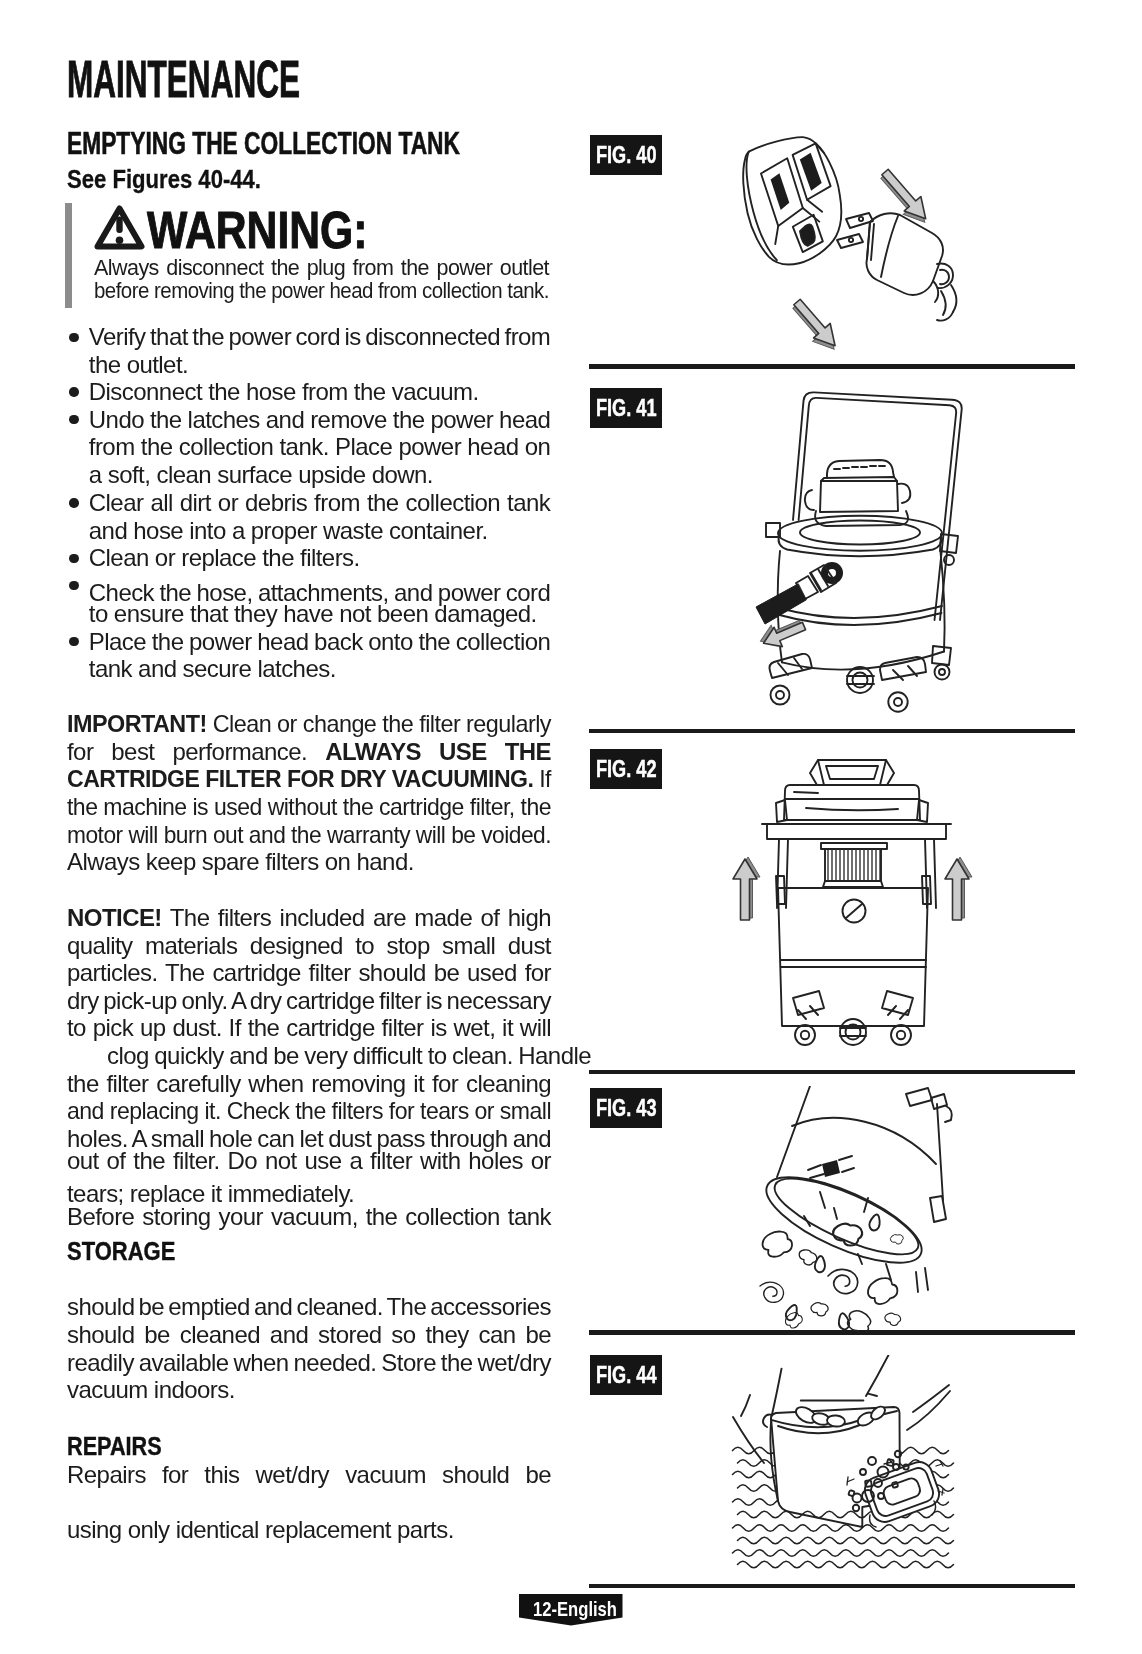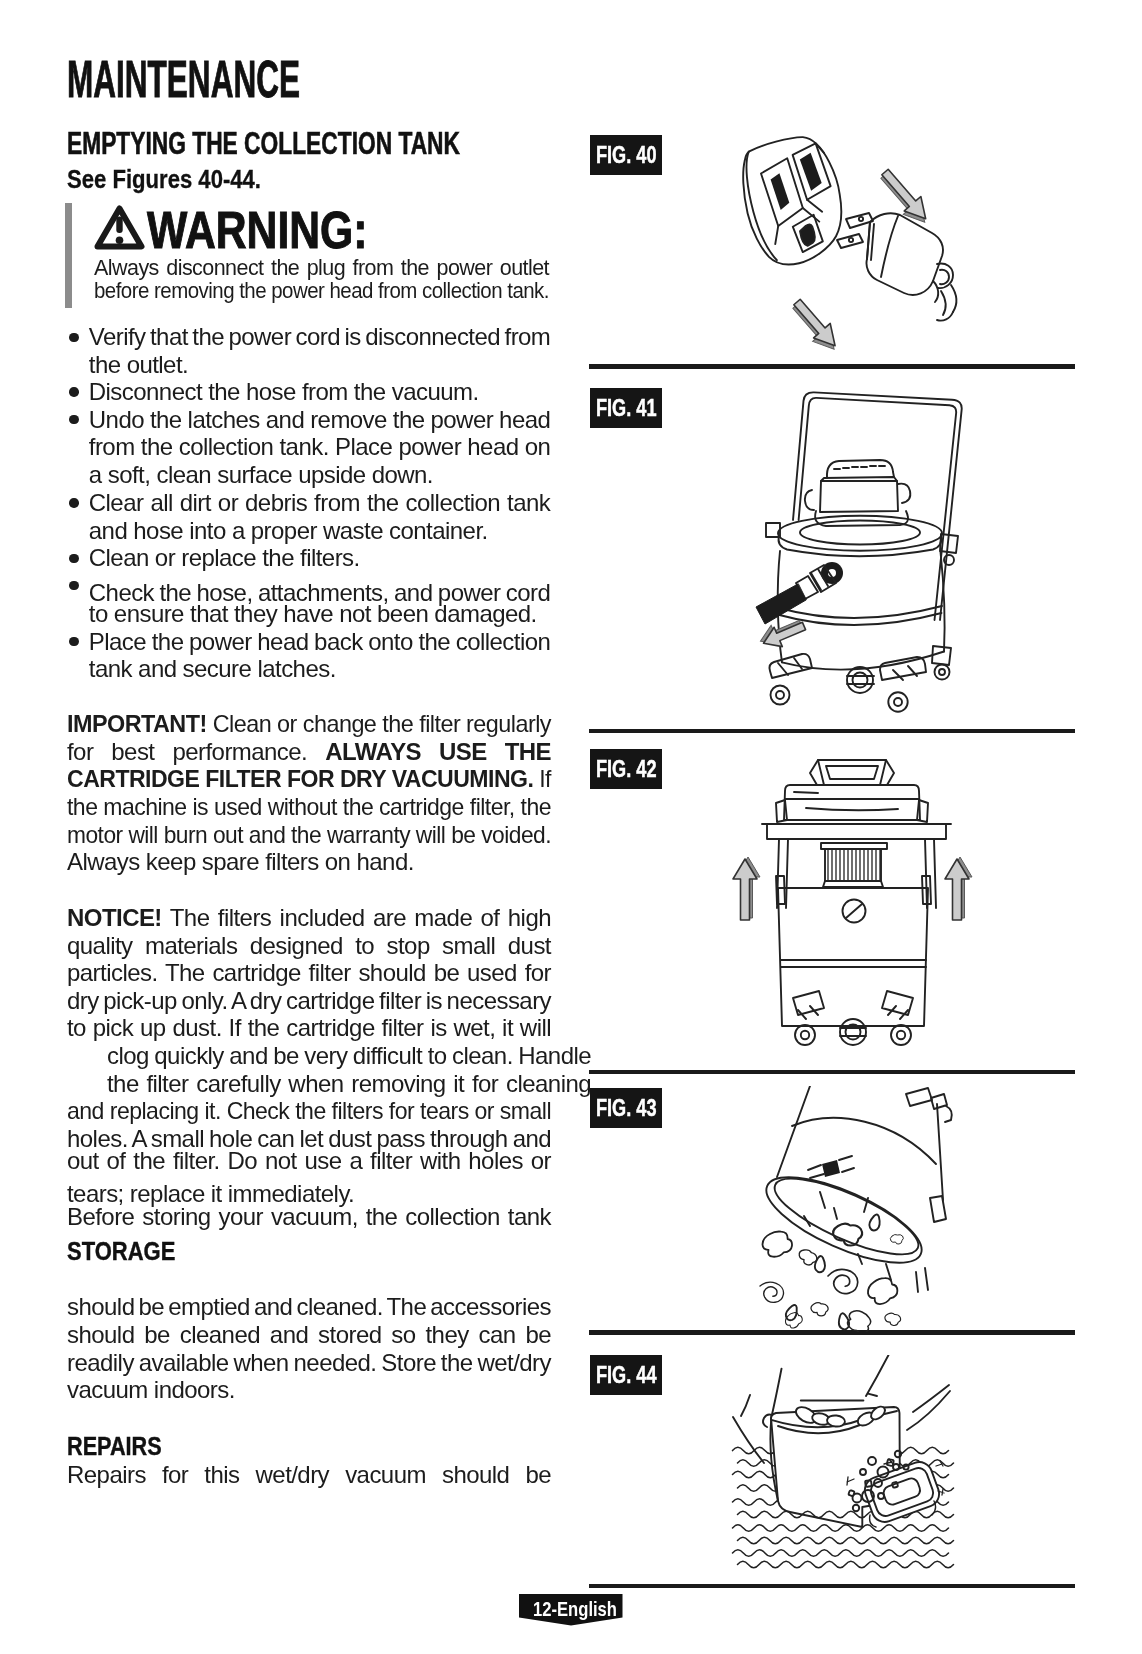--- a/index.html
+++ b/index.html
@@ -36,31 +36,32 @@
 <div class="ln t24" style="left:67px;top:767.3px;transform:scaleX(0.9612);transform-origin:0 0;"><b>CARTRIDGE FILTER FOR DRY VACUUMING.</b> If</div>
 <div class="ln t24" style="left:67px;top:794.9px;transform:scaleX(0.9594);transform-origin:0 0;">the machine is used without the cartridge filter, the</div>
 <div class="ln t24" style="left:67px;top:822.6px;transform:scaleX(0.9484);transform-origin:0 0;">motor will burn out and the warranty will be voided.</div>
 <div class="ln t24" style="left:67px;top:905.9px;word-spacing:2.23px;"><b>NOTICE!</b> The filters included are made of high</div>
 <div class="ln t24" style="left:67px;top:850.2px;">Always keep spare filters on hand.</div>
 <div class="ln t24" style="left:67px;top:933.5px;word-spacing:6.30px;">quality materials designed to stop small dust</div>
 <div class="ln t24" style="left:67px;top:961.1px;word-spacing:1.67px;">particles. The cartridge filter should be used for</div>
 <div class="ln t24" style="left:67px;top:988.7px;word-spacing:-1.49px;">dry pick-up only. A dry cartridge filter is necessary</div>
 <div class="ln t24" style="left:67px;top:1016.4px;word-spacing:0.72px;">to pick up dust. If the cartridge filter is wet, it will</div>
 <div class="ln t24" style="left:67px;top:1044.0px;word-spacing:-0.64px;margin-left:40px;">clog quickly and be very difficult to clean. Handle</div>
-<div class="ln t24" style="left:67px;top:1071.6px;word-spacing:1.61px;margin-left:40px;">the filter carefully when removing it for cleaning</div>
+<div class="ln t24" style="left:67px;top:1071.6px;word-spacing:1.61px;">the filter carefully when removing it for cleaning</div>
 <div class="ln t24" style="left:67px;top:1099.2px;transform:scaleX(0.9606);transform-origin:0 0;">and replacing it. Check the filters for tears or small</div>
 <div class="ln t24" style="left:67px;top:1126.8px;word-spacing:-1.04px;">holes. A small hole can let dust pass through and</div>
 <div class="ln t24" style="left:67px;top:1149px;word-spacing:1.73px;">out of the filter. Do not use a filter with holes or</div>
 <div class="ln t24" style="left:67px;top:1182.1px;">tears; replace it immediately.</div>
 <div class="ln t24" style="left:67px;top:1205px;word-spacing:1.82px;">Before storing your vacuum, the collection tank</div>
 <div class="ln t24" style="left:67px;top:1295.4px;word-spacing:-1.99px;">should be emptied and cleaned. The accessories</div>
 <div class="ln t24" style="left:67px;top:1323.0px;word-spacing:3.75px;">should be cleaned and stored so they can be</div>
 <div class="ln t24" style="left:67px;top:1350.7px;word-spacing:-1.21px;">readily available when needed. Store the wet/dry</div>
 <div class="ln t24" style="left:67px;top:1378.3px;">vacuum indoors.</div>
 <div class="ln t24" style="left:67px;top:1462.6px;word-spacing:9.95px;">Repairs for this wet/dry vacuum should be</div>
+<div class="ln t24" style="left:67px;top:1517.8px;">using only identical replacement parts.</div>
 <div class="ln" style="left:67px;top:54.3px;font-weight:bold;font-size:51.3px;color:#111;-webkit-text-stroke:0.9px #111;transform:scaleX(0.6147);transform-origin:0 0;">MAINTENANCE</div>
 <div class="ln" style="left:67px;top:128.9px;font-weight:bold;font-size:30.8px;color:#111;-webkit-text-stroke:0.6px #111;transform:scaleX(0.7394);transform-origin:0 0;">EMPTYING THE COLLECTION TANK</div>
 <div class="ln" style="left:67px;top:166.5px;font-weight:bold;font-size:25px;color:#111;-webkit-text-stroke:0.3px #111;transform:scaleX(0.8836);transform-origin:0 0;">See Figures 40-44.</div>
 <div class="ln" style="left:146.5px;top:203.5px;font-weight:bold;font-size:52.6px;color:#111;-webkit-text-stroke:1.0px #111;transform:scaleX(0.8115);transform-origin:0 0;">WARNING:</div>
 <div class="ln" style="left:66.5px;top:1239.2px;font-weight:bold;font-size:25.4px;color:#111;-webkit-text-stroke:0.4px #111;transform:scaleX(0.8658);transform-origin:0 0;">STORAGE</div>
 <div class="ln" style="left:66.5px;top:1434.0px;font-weight:bold;font-size:25.4px;color:#111;-webkit-text-stroke:0.4px #111;transform:scaleX(0.8533);transform-origin:0 0;">REPAIRS</div>
 <div class="dot" style="left:69.3px;top:332.5px;"></div>
 <div class="dot" style="left:69.3px;top:387.3px;"></div>
 <div class="dot" style="left:69.3px;top:414.9px;"></div>
 <div class="dot" style="left:69.3px;top:498.2px;"></div>

